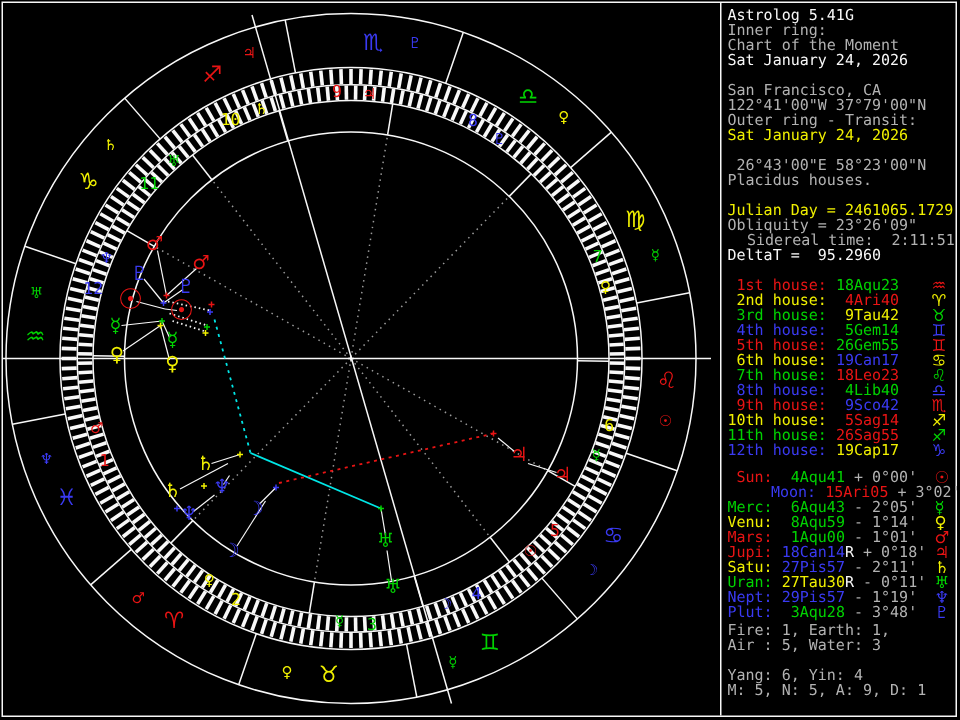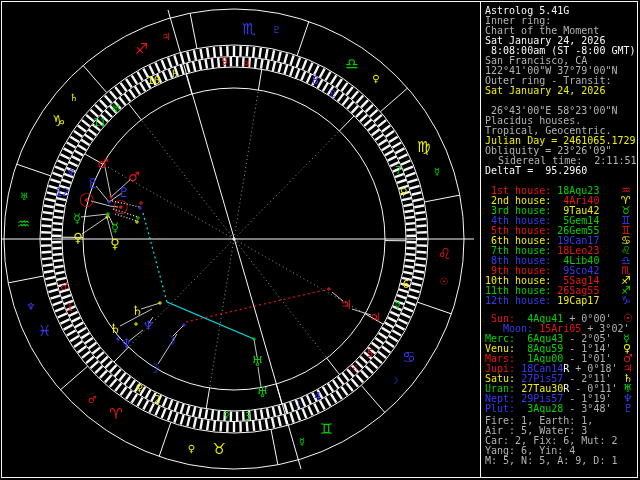--- a/index.html
+++ b/index.html
@@ -541,53 +541,50 @@
       <text x="257" y="361" fill="#00d200" font-size="13" font-family="&quot;DejaVu Sans&quot;, sans-serif" text-anchor="middle" dominant-baseline="central">♅</text>
       <text x="346" y="304" fill="#e81414" font-size="13" font-family="&quot;DejaVu Sans&quot;, sans-serif" text-anchor="middle" dominant-baseline="central">♃</text>
       <line x1="232" y1="239" x2="236" y2="239" stroke="#f8f8f8" stroke-width="1"></line>
       <line x1="234" y1="237" x2="234" y2="241" stroke="#f8f8f8" stroke-width="1"></line>
     </svg>
   <div id="info-panel">
       <div class="pline" style="left: 485px; top: 6px;"><span style="color: rgb(248, 248, 248);">Astrolog 5.41G</span></div>
       <div class="pline" style="left: 485px; top: 16px;"><span style="color: rgb(178, 178, 178);">Inner ring:</span></div>
       <div class="pline" style="left: 485px; top: 26px;"><span style="color: rgb(178, 178, 178);">Chart of the Moment</span></div>
       <div class="pline" style="left: 485px; top: 36px;"><span style="color: rgb(248, 248, 248);">Sat January 24, 2026</span></div>
-      <div class="pline" style="left: 485px; top: 46px;"><span style="color: rgb(248, 248, 248);"> 8:08:00am (ST -8:00 GMT)</span></div>
       <div class="pline" style="left: 485px; top: 56px; text-align: center;"><span style="color: rgb(178, 178, 178);">San Francisco, CA</span></div>
       <div class="pline" style="left: 485px; top: 66px;"><span style="color: rgb(178, 178, 178);">122°41'00"W 37°79'00"N</span></div>
       <div class="pline" style="left: 485px; top: 76px;"><span style="color: rgb(178, 178, 178);">Outer ring - Transit:</span></div>
       <div class="pline" style="left: 485px; top: 86px;"><span style="color: rgb(240, 240, 0);">Sat January 24, 2026</span></div>
       <div class="pline" style="left: 485px; top: 106px;"><span style="color: rgb(178, 178, 178);"> 26°43'00"E 58°23'00"N</span></div>
       <div class="pline" style="left: 485px; top: 116px;"><span style="color: rgb(178, 178, 178);">Placidus houses.</span></div>
-      <div class="pline" style="left: 485px; top: 126px;"><span style="color: rgb(178, 178, 178);">Tropical, Geocentric.</span></div>
       <div class="pline" style="left: 485px; top: 136px;"><span style="color: rgb(240, 240, 0);">Julian Day = 2461065.1729</span></div>
       <div class="pline" style="left: 485px; top: 146px;"><span style="color: rgb(178, 178, 178);">Obliquity = 23°26'09"</span></div>
       <div class="pline" style="left: 498px; top: 156px;"><span style="color: rgb(178, 178, 178);">Sidereal time:  2:11:51</span></div>
       <div class="pline" style="left: 485px; top: 166px;"><span style="color: rgb(248, 248, 248);">DeltaT =  95.2960</span></div>
       <div class="pline" style="left: 485px; top: 186px;"><span style="color: rgb(232, 20, 20);"> 1st house:</span><span style="color: rgb(0, 210, 0);"> 18Aqu23</span><span class="glyph" style="color: rgb(232, 20, 20); left: 136px;">♒</span></div>
       <div class="pline" style="left: 485px; top: 196px;"><span style="color: rgb(240, 240, 0);"> 2nd house:</span><span style="color: rgb(232, 20, 20);">  4Ari40</span><span class="glyph" style="color: rgb(240, 240, 0); left: 136px;">♈</span></div>
       <div class="pline" style="left: 485px; top: 206px;"><span style="color: rgb(0, 210, 0);"> 3rd house:</span><span style="color: rgb(240, 240, 0);">  9Tau42</span><span class="glyph" style="color: rgb(0, 210, 0); left: 136px;">♉</span></div>
       <div class="pline" style="left: 485px; top: 216px;"><span style="color: rgb(58, 58, 242);"> 4th house:</span><span style="color: rgb(0, 210, 0);">  5Gem14</span><span class="glyph" style="color: rgb(58, 58, 242); left: 136px;">♊</span></div>
       <div class="pline" style="left: 485px; top: 226px;"><span style="color: rgb(232, 20, 20);"> 5th house:</span><span style="color: rgb(0, 210, 0);"> 26Gem55</span><span class="glyph" style="color: rgb(232, 20, 20); left: 136px;">♊</span></div>
       <div class="pline" style="left: 485px; top: 236px;"><span style="color: rgb(240, 240, 0);"> 6th house:</span><span style="color: rgb(58, 58, 242);"> 19Can17</span><span class="glyph" style="color: rgb(240, 240, 0); left: 136px;">♋</span></div>
       <div class="pline" style="left: 485px; top: 246px;"><span style="color: rgb(0, 210, 0);"> 7th house:</span><span style="color: rgb(232, 20, 20);"> 18Leo23</span><span class="glyph" style="color: rgb(0, 210, 0); left: 136px;">♌</span></div>
       <div class="pline" style="left: 485px; top: 256px;"><span style="color: rgb(58, 58, 242); text-align: right;"> 8th house:</span><span style="color: rgb(0, 210, 0);">  4Lib40</span><span class="glyph" style="color: rgb(58, 58, 242); left: 136px;">♎</span></div>
       <div class="pline" style="left: 485px; top: 266px;"><span style="color: rgb(232, 20, 20);"> 9th house:</span><span style="color: rgb(58, 58, 242);">  9Sco42</span><span class="glyph" style="color: rgb(232, 20, 20); left: 136px;">♏</span></div>
       <div class="pline" style="left: 485px; top: 276px;"><span style="color: rgb(240, 240, 0);">10th house:</span><span style="color: rgb(232, 20, 20);">  5Sag14</span><span class="glyph" style="color: rgb(240, 240, 0); left: 136px;">♐</span></div>
       <div class="pline" style="left: 485px; top: 286px;"><span style="color: rgb(0, 210, 0);">11th house:</span><span style="color: rgb(232, 20, 20);"> 26Sag55</span><span class="glyph" style="color: rgb(0, 210, 0); left: 136px;">♐</span></div>
       <div class="pline" style="left: 485px; top: 296px;"><span style="color: rgb(58, 58, 242);">12th house:</span><span style="color: rgb(240, 240, 0);"> 19Cap17</span><span class="glyph" style="color: rgb(58, 58, 242); left: 136px;">♑</span></div>
       <div class="pline" style="left: 485px; top: 314px;"><span style="color: rgb(232, 20, 20);"> Sun:</span><span style="color: rgb(0, 210, 0);">  4Aqu41</span><span style="color: rgb(178, 178, 178);"> + 0°00'</span><span class="glyph" style="color: rgb(232, 20, 20); left: 138px;">☉</span></div>
-      <div class="pline" style="left: 503px; top: 324px; text-align: right;"><span style="color: rgb(58, 58, 242);">Moon:</span><span style="color: rgb(232, 20, 20);"> 15Ari05</span><span style="color: rgb(178, 178, 178);"> + 3°02'</span><span class="glyph" style="color: rgb(58, 58, 242); left: 138px;">☽</span></div>
+      <div class="pline" style="left: 514px; top: 324px; text-align: right;"><span style="color: rgb(58, 58, 242);">Moon:</span><span style="color: rgb(232, 20, 20);"> 15Ari05</span><span style="color: rgb(178, 178, 178);"> + 3°02'</span><span class="glyph" style="color: rgb(58, 58, 242); left: 138px;">☽</span></div>
       <div class="pline" style="left: 485px; top: 334px;"><span style="color: rgb(0, 210, 0);">Merc:</span><span style="color: rgb(0, 210, 0);">  6Aqu43</span><span style="color: rgb(178, 178, 178);"> - 2°05'</span><span class="glyph" style="color: rgb(0, 210, 0); left: 138px;">☿</span></div>
       <div class="pline" style="left: 485px; top: 344px;"><span style="color: rgb(240, 240, 0);">Venu:</span><span style="color: rgb(0, 210, 0);">  8Aqu59</span><span style="color: rgb(178, 178, 178);"> - 1°14'</span><span class="glyph" style="color: rgb(240, 240, 0); left: 138px;">♀</span></div>
       <div class="pline" style="left: 485px; top: 354px;"><span style="color: rgb(232, 20, 20);">Mars:</span><span style="color: rgb(0, 210, 0);">  1Aqu00</span><span style="color: rgb(178, 178, 178);"> - 1°01'</span><span class="glyph" style="color: rgb(232, 20, 20); left: 138px;">♂</span></div>
       <div class="pline" style="left: 485px; top: 364px;"><span style="color: rgb(232, 20, 20);">Jupi:</span><span style="color: rgb(58, 58, 242);"> 18Can14</span><span style="color: rgb(248, 248, 248);">R</span><span style="color: rgb(178, 178, 178);"> + 0°18'</span><span class="glyph" style="color: rgb(232, 20, 20); left: 138px;">♃</span></div>
       <div class="pline" style="left: 485px; top: 374px;"><span style="color: rgb(240, 240, 0);">Satu:</span><span style="color: rgb(58, 58, 242);"> 27Pis57</span><span style="color: rgb(178, 178, 178);"> - 2°11'</span><span class="glyph" style="color: rgb(240, 240, 0); left: 138px;">♄</span></div>
       <div class="pline" style="left: 485px; top: 384px;"><span style="color: rgb(0, 210, 0);">Uran:</span><span style="color: rgb(240, 240, 0);"> 27Tau30</span><span style="color: rgb(248, 248, 248);">R</span><span style="color: rgb(178, 178, 178);"> - 0°11'</span><span class="glyph" style="color: rgb(0, 210, 0); left: 138px;">♅</span></div>
       <div class="pline" style="left: 485px; top: 394px;"><span style="color: rgb(58, 58, 242);">Nept:</span><span style="color: rgb(58, 58, 242);"> 29Pis57</span><span style="color: rgb(178, 178, 178);"> - 1°19'</span><span class="glyph" style="color: rgb(58, 58, 242); left: 138px;">♆</span></div>
       <div class="pline" style="left: 485px; top: 404px;"><span style="color: rgb(58, 58, 242);">Plut:</span><span style="color: rgb(0, 210, 0);">  3Aqu28</span><span style="color: rgb(178, 178, 178);"> - 3°48'</span><span class="glyph" style="color: rgb(58, 58, 242); left: 138px;">♇</span></div>
       <div class="pline" style="left: 485px; top: 416px;"><span style="color: rgb(178, 178, 178); text-align: center;">Fire: 1, Earth: 1,</span></div>
       <div class="pline" style="left: 485px; top: 426px;"><span style="color: rgb(178, 178, 178);">Air : 5, Water: 3</span></div>
-      <div class="pline" style="left: 485px; top: 436px;"><span style="color: rgb(178, 178, 178);">Car: 2, Fix: 6, Mut: 2</span></div>
       <div class="pline" style="left: 485px; top: 446px;"><span style="color: rgb(178, 178, 178);">Yang: 6, Yin: 4</span></div>
       <div class="pline" style="left: 485px; top: 456px;"><span style="color: rgb(178, 178, 178);">M: 5, N: 5, A: 9, D: 1</span></div>
     </div>
 </div>
 
 </body></html>

